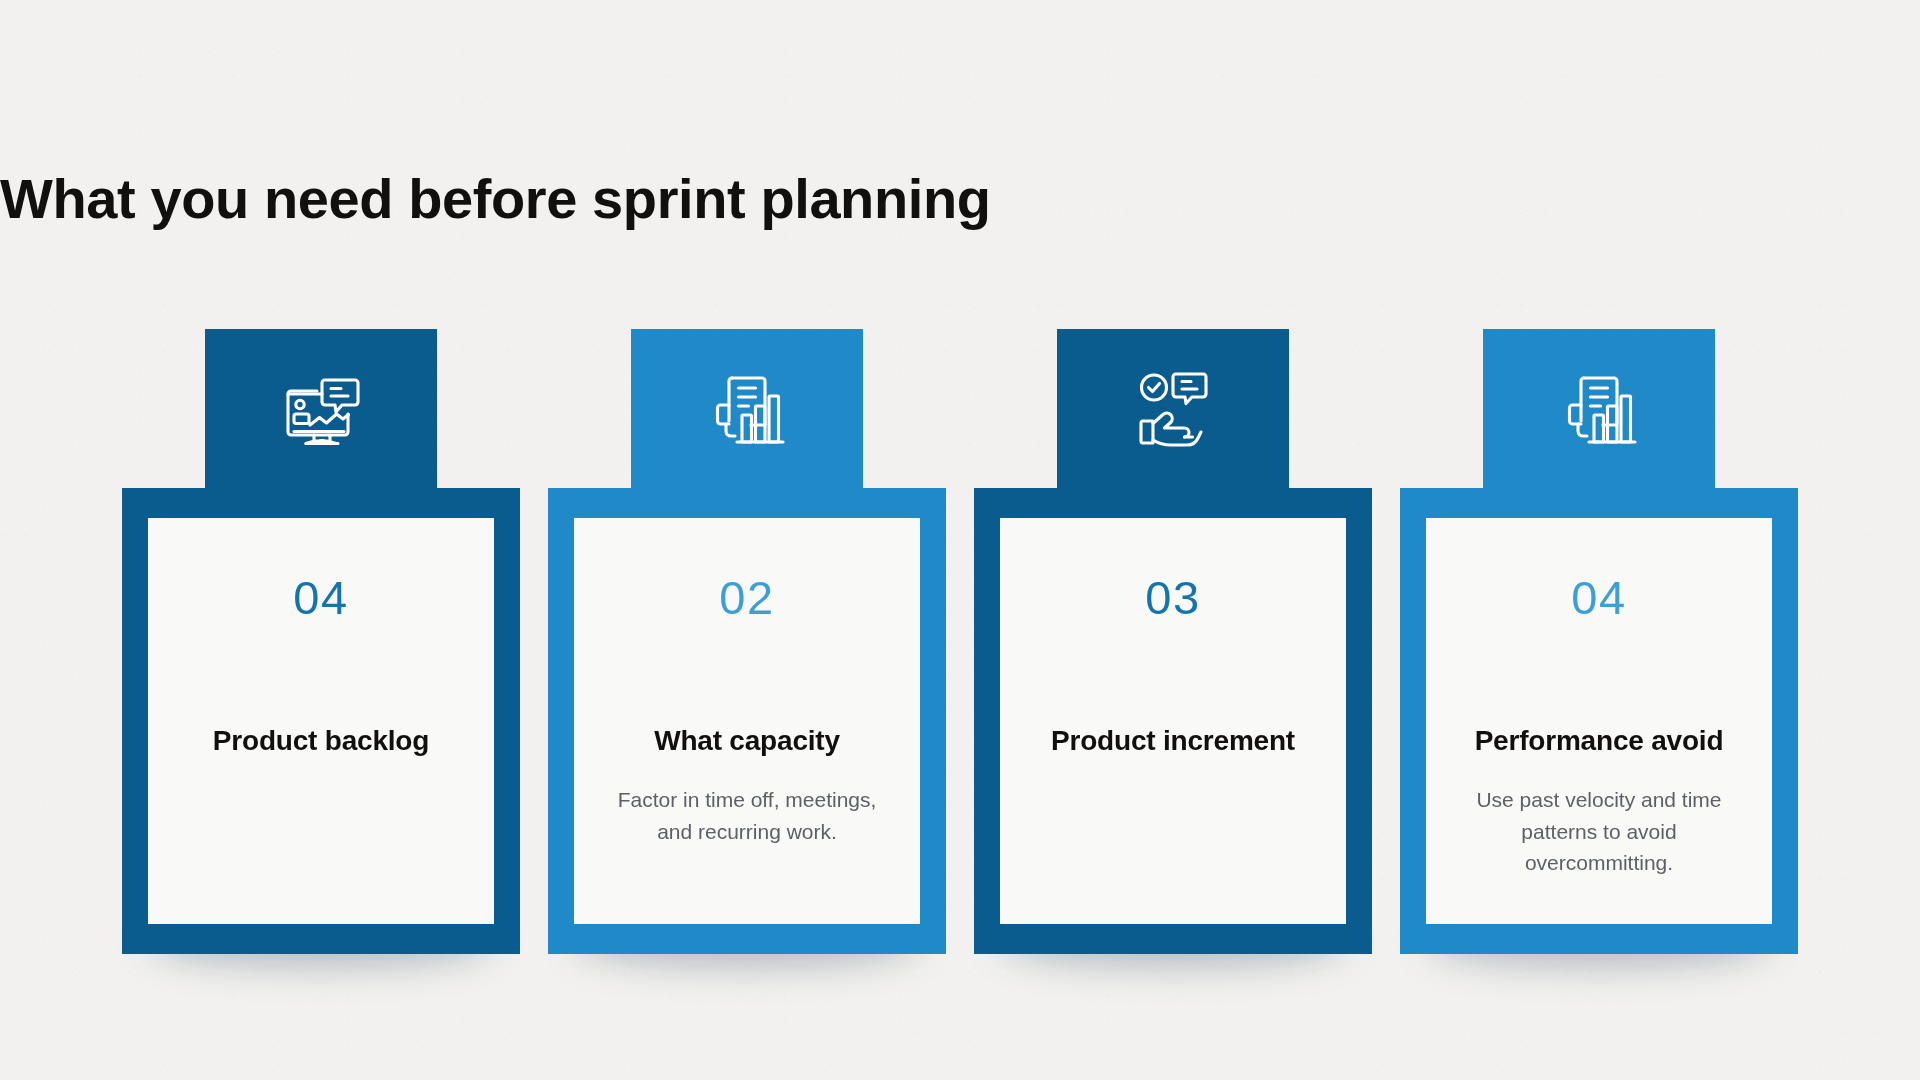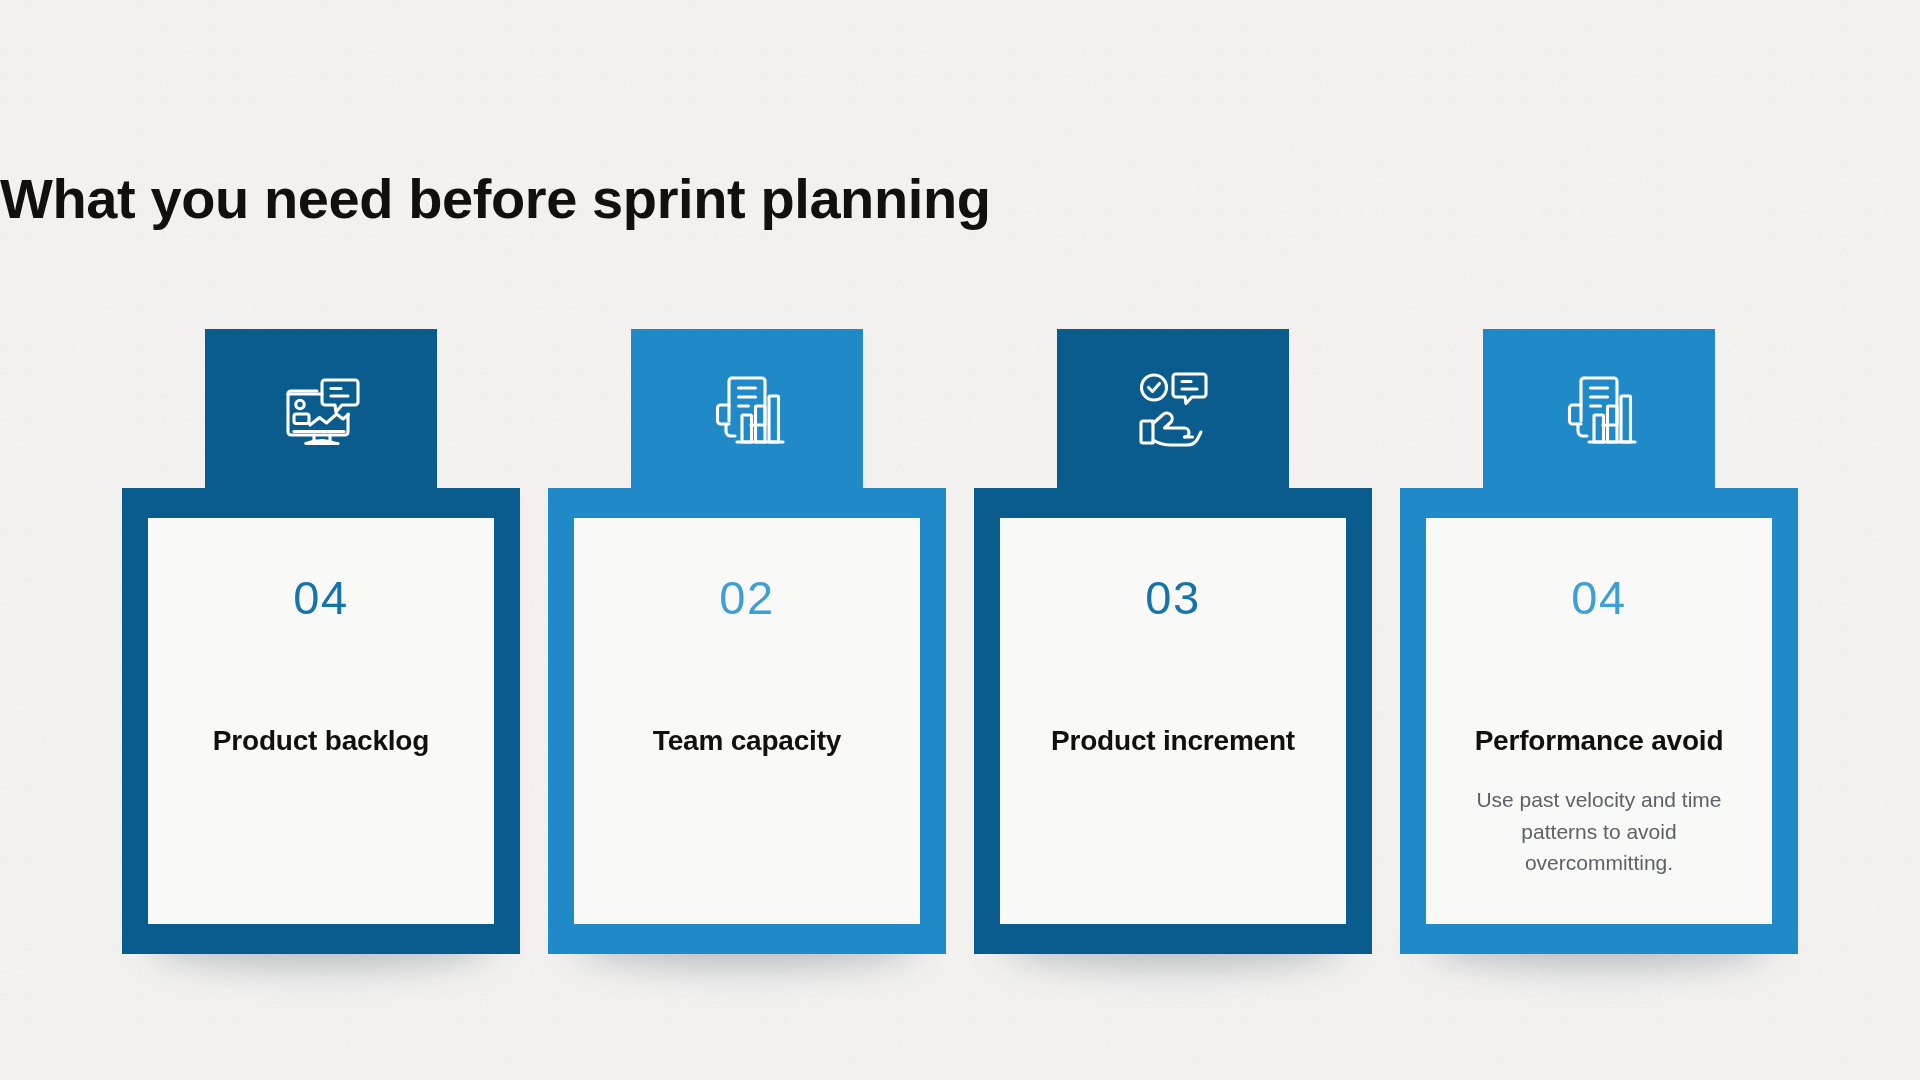--- a/index.html
+++ b/index.html
@@ -189,21 +189,22 @@
           <rect x="43" y="54" width="9.5" height="27" rx="1"></rect>
           <rect x="56.5" y="45" width="9.5" height="36" rx="1"></rect>
           <rect x="70" y="35" width="9.5" height="46" rx="1"></rect>
           <path d="M38 81 h46"></path>
         </svg>
       </span>
     </div>
     <div class="frame">
       <div class="panel">
         <div class="num">02</div>
-        <div class="card-title">Team capacity</div>
+        <div class="card-title">What capacity</div>
+        <div class="card-body">Factor in time off, meetings, and recurring work.</div>
       </div>
     </div>
   </div>
 
   <div class="card dark">
     <div class="card-shadow"></div>
     <div class="icon-tab">
       <span>
         <svg viewBox="0 0 96 96" fill="none" stroke="#ffffff" stroke-width="3.1" stroke-linecap="round" stroke-linejoin="round">
           <circle cx="29" cy="26.5" r="12.5"></circle>

